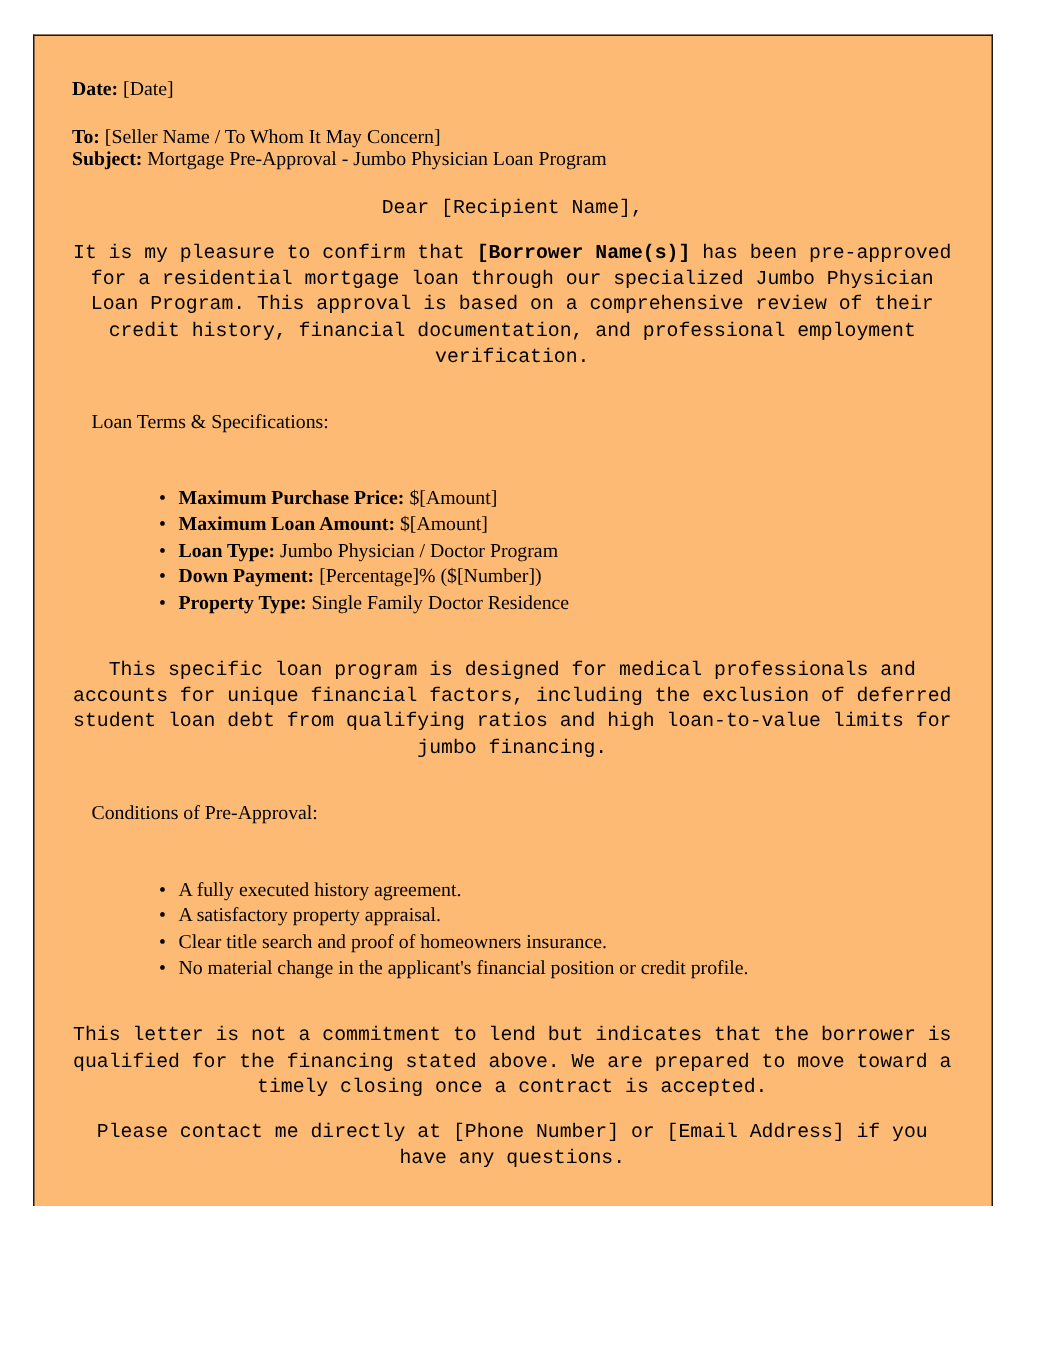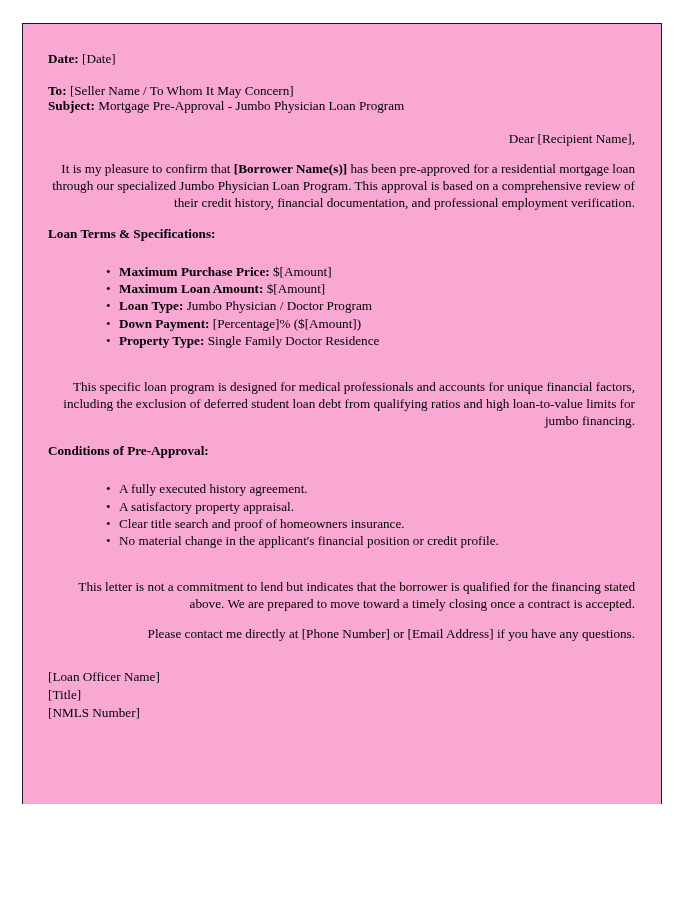--- a/index.html
+++ b/index.html
@@ -19,45 +19,46 @@
     position: absolute;
     left: 22px;
     top: 23px;
     width: 640px;
     height: 781px;
     box-sizing: border-box;
     border-left: 1.6px solid #1a1a1a;
     border-right: 1.6px solid #1a1a1a;
     border-top: 1.6px solid #1a1a1a;
     border-bottom: none;
-    background: #f9a8d4;
+    background: #fdba74;
     overflow: hidden;
   }
   .content {
     padding: 27px 26px 0 25px;
   }
   .line {
     font-size: 13.2px;
     line-height: 15.6px;
     margin: 0;
   }
   .gap-lg { height: 16px; }
   .gap-md { height: 13px; }
   .gap-sm { height: 9px; }
   .para {
     font-size: 13.2px;
     line-height: 17.2px;
     margin: 0;
-    text-align: right;
+    text-align: center;
+    font-family: Liberation Mono, monospace;
   }
   .heading {
     font-size: 13.2px;
     line-height: 17px;
-    font-weight: bold;
-    margin: 0;
+    font-weight: normal;
+    margin: 13px;
   }
   b, .b { font-weight: bold; }
   ul.bullets {
     margin: 12px;
     padding: 0 0 0 46px;
     list-style: none;
   }
   ul.bullets li {
     font-size: 13.2px;
     line-height: 17.4px;
@@ -102,21 +103,21 @@
     <div class="gap-md"></div>
 
     <p class="heading">Loan Terms &amp; Specifications:</p>
 
     <div class="gap-sm"></div>
 
     <ul class="bullets">
       <li><span class="b">Maximum Purchase Price:</span><span> $[Amount]</span></li>
       <li><span class="b">Maximum Loan Amount:</span><span> $[Amount]</span></li>
       <li><span class="b">Loan Type:</span><span> Jumbo Physician / Doctor Program</span></li>
-      <li><span class="b">Down Payment:</span><span> [Percentage]% ($[Amount])</span></li>
+      <li><span class="b">Down Payment:</span><span> [Percentage]% ($[Number])</span></li>
       <li><span class="b">Property Type:</span><span> Single Family Doctor Residence</span></li>
     </ul>
 
     <div class="gap-lg"></div>
 
     <p class="para">This specific loan program is designed for medical professionals and accounts for unique financial factors, including the exclusion of deferred student loan debt from qualifying ratios and high loan-to-value limits for jumbo financing.</p>
 
     <div class="gap-md"></div>
 
     <p class="heading">Conditions of Pre-Approval:</p>

